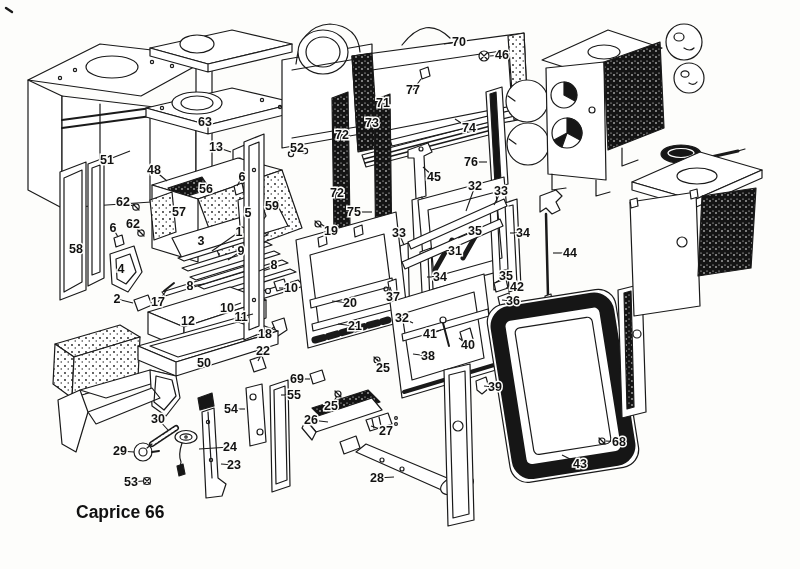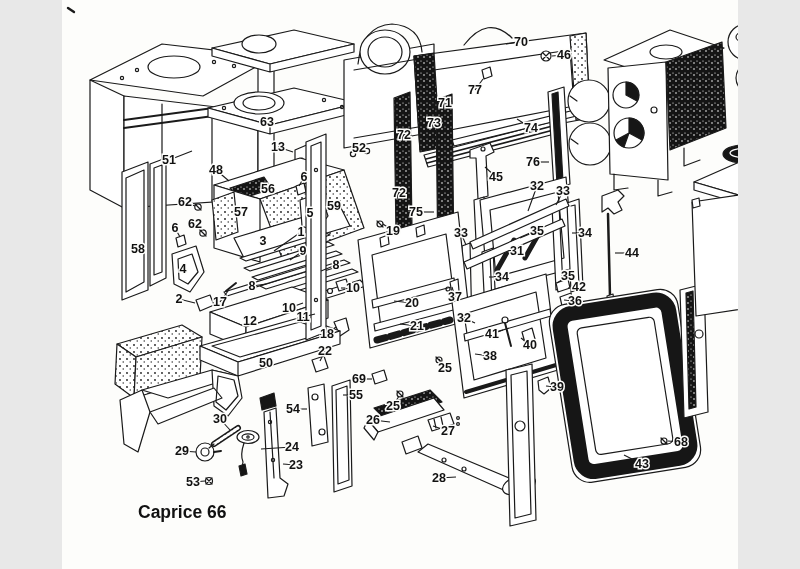--- a/index.html
+++ b/index.html
@@ -1,17 +1,17 @@
 <!DOCTYPE html>
 <html><head>
 <meta charset="utf-8">
 <style>
   html,body{margin:0;padding:0;background:#e8e8e8;}
   .page{
-    width:676px;height:569px;background:#fdfdfb;position:relative;overflow:hidden;
+    width:800px;height:569px;background:#fdfdfb;position:relative;overflow:hidden;
     font-family:"Liberation Sans",sans-serif;margin:0 auto;
   }
   svg{position:absolute;inset:0;}
   .ink{stroke:#1a1a1a;stroke-width:1.2;stroke-linejoin:round;stroke-linecap:round;fill:none;}
   .wh{fill:#ffffff;}
   .bk{fill:#161616;}
   .leader{stroke:#1a1a1a;stroke-width:1.1;}
   .plabel{
     font-family:"Liberation Sans",sans-serif;font-weight:bold;font-size:12.5px;
     fill:#111;text-anchor:middle;dominant-baseline:central;

